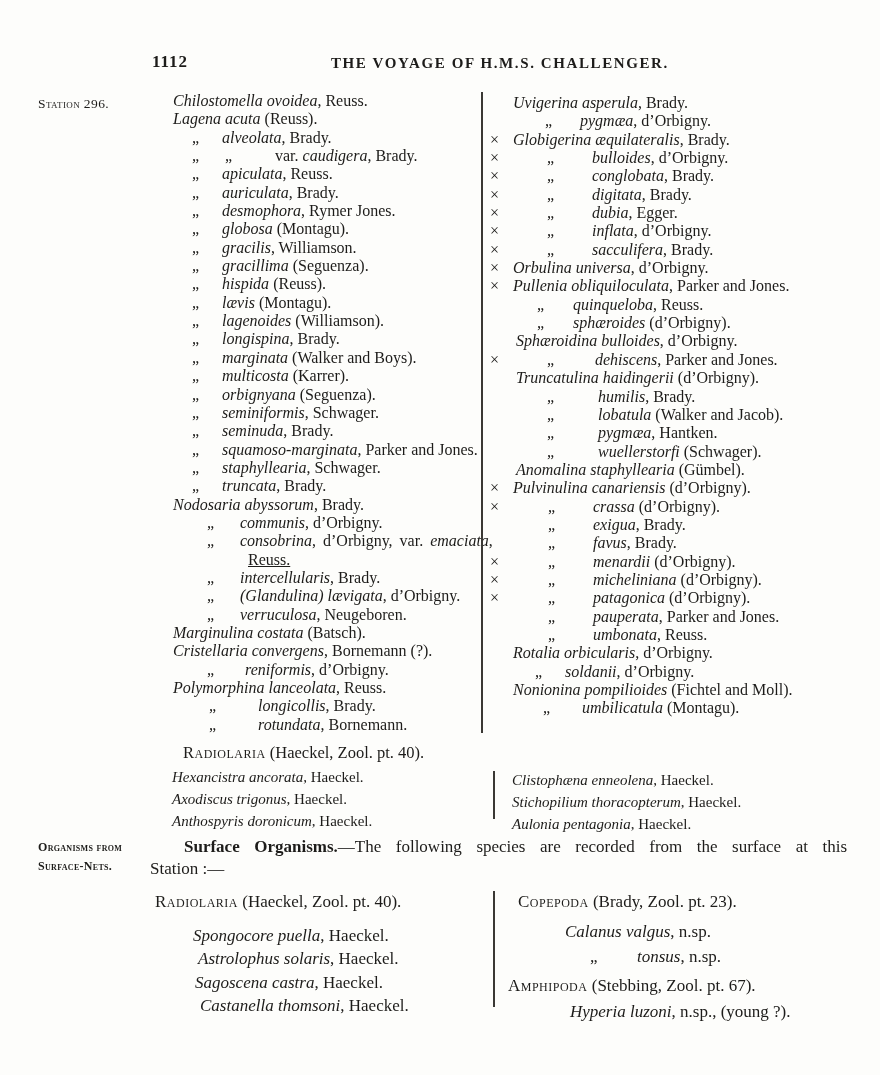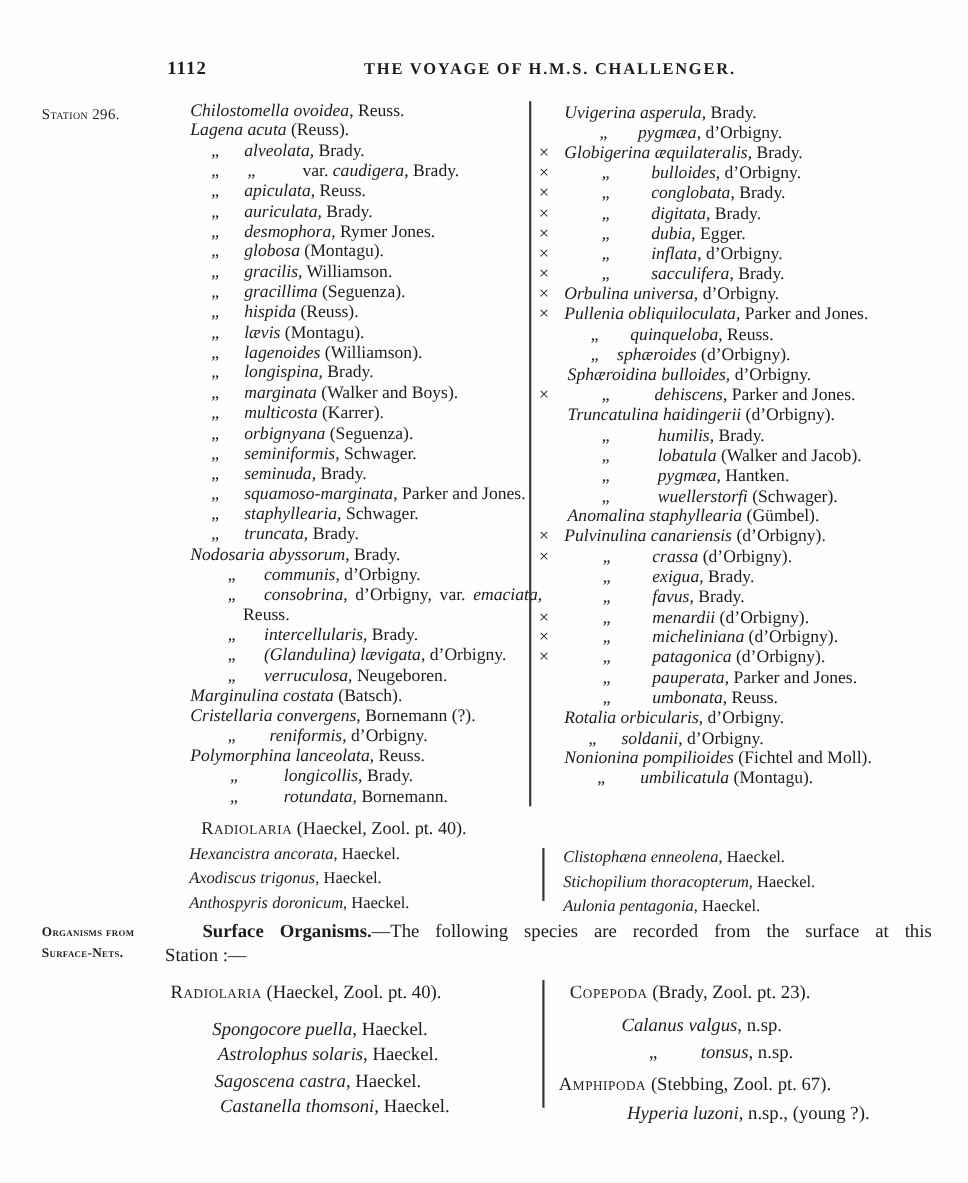--- a/index.html
+++ b/index.html
@@ -138,21 +138,21 @@
       </div>
       <div class="line">
         <span class="part" style="left: 34px;"><span>„</span></span>
         <span class="part" style="left: 67px;"><i>communis</i><span>, d’Orbigny.</span></span>
       </div>
       <div class="line">
         <span class="part" style="left: 34px;"><span>„</span></span>
         <span class="part" style="left: 67px; word-spacing: 3px;"><i>consobrina</i><span>, d’Orbigny, var. </span><i>emaciata</i><span>,</span></span>
       </div>
       <div class="line">
-        <span class="part" style="left: 48px;"><span>Reuss.</span></span>
+        <span class="part" style="left: 75px; text-decoration: underline;"><span>Reuss.</span></span>
       </div>
       <div class="line">
         <span class="part" style="left: 34px;"><span>„</span></span>
         <span class="part" style="left: 67px;"><i>intercellularis</i><span>, Brady.</span></span>
       </div>
       <div class="line">
         <span class="part" style="left: 34px;"><span>„</span></span>
         <span class="part" style="left: 67px;"><i>(Glandulina) lævigata</i><span>, d’Orbigny.</span></span>
       </div>
       <div class="line">
@@ -231,21 +231,21 @@
       <div class="line">
         <span class="mark">×</span>
         <span class="part" style="left: 0px;"><i>Pullenia obliquiloculata</i><span>, Parker and Jones.</span></span>
       </div>
       <div class="line">
         <span class="part" style="left: 24px;"><span>„</span></span>
         <span class="part" style="left: 60px;"><i>quinqueloba</i><span>, Reuss.</span></span>
       </div>
       <div class="line">
         <span class="part" style="left: 24px;"><span>„</span></span>
-        <span class="part" style="left: 48px;"><i>sphæroides</i><span> (d’Orbigny).</span></span>
+        <span class="part" style="left: 60px;"><i>sphæroides</i><span> (d’Orbigny).</span></span>
       </div>
       <div class="line">
         <span class="part" style="left: 3px;"><i>Sphæroidina bulloides</i><span>, d’Orbigny.</span></span>
       </div>
       <div class="line">
         <span class="mark">×</span>
         <span class="part" style="left: 34px;"><span>„</span></span>
         <span class="part" style="left: 82px;"><i>dehiscens</i><span>, Parker and Jones.</span></span>
       </div>
       <div class="line">

